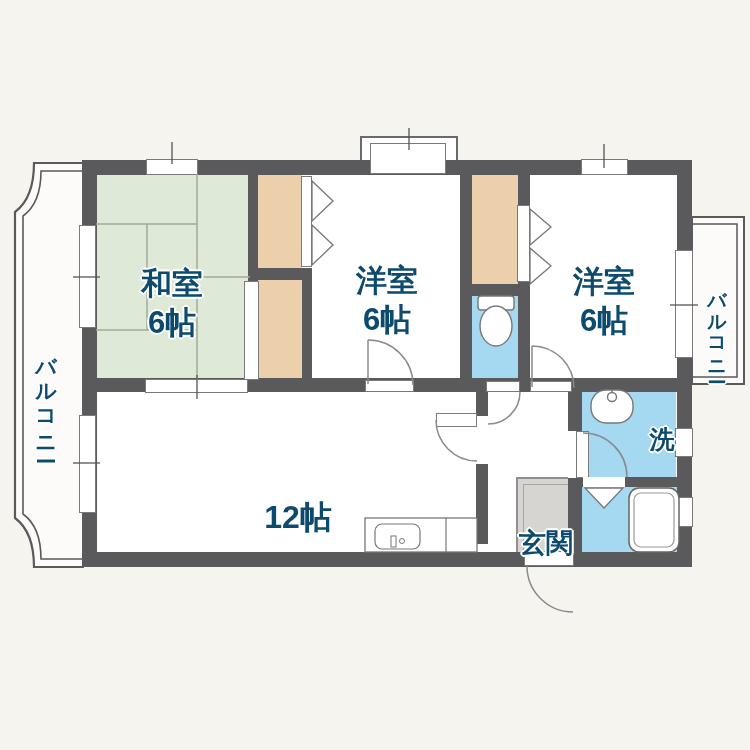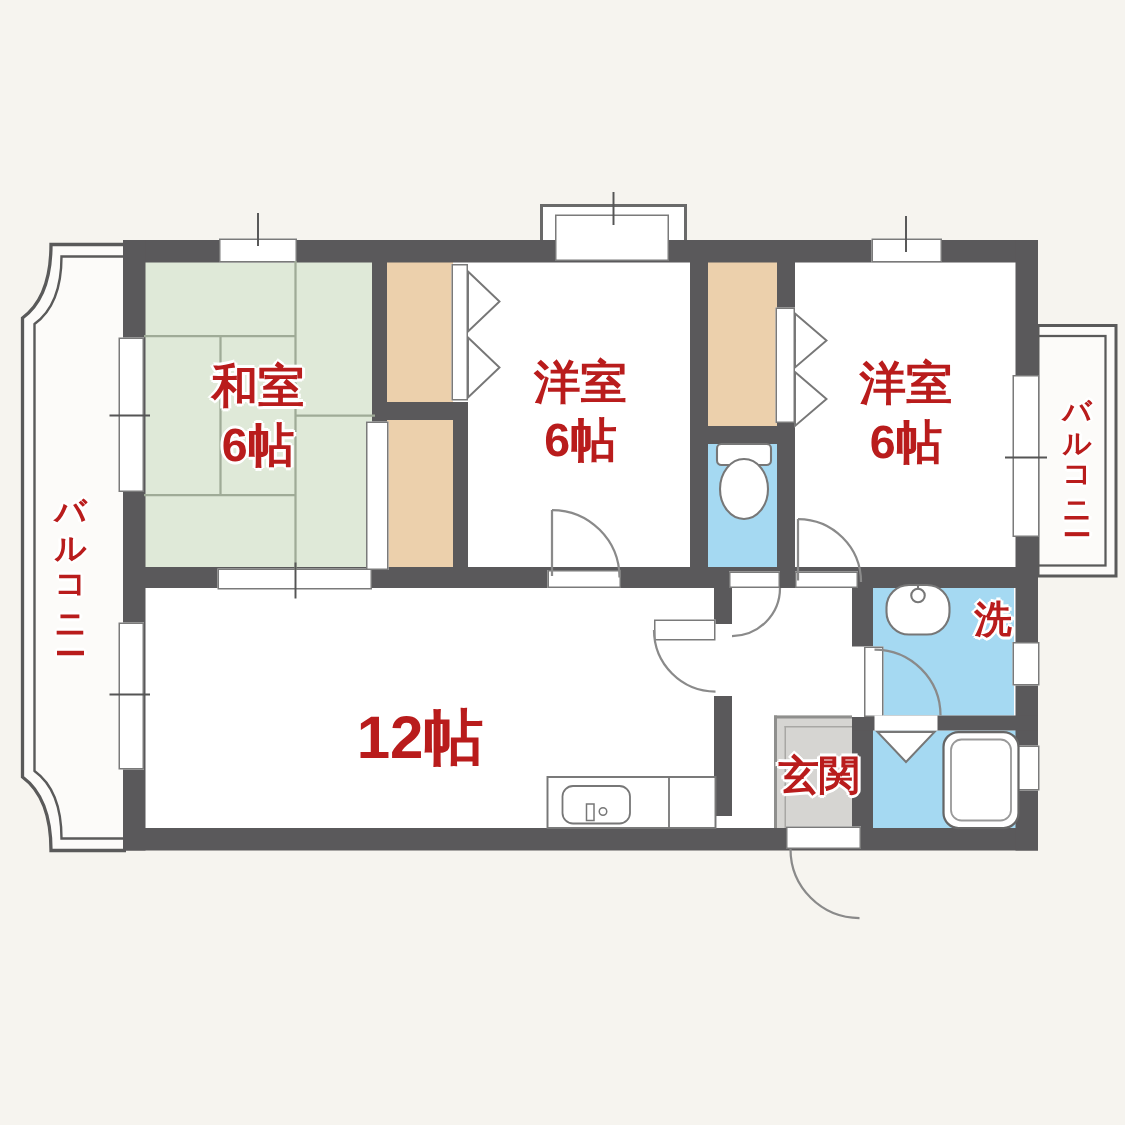--- a/index.html
+++ b/index.html
@@ -13,24 +13,24 @@
   .closet{background:#ecd0ac;}
   .water{background:#a5d9f2;}
   .genkan{background:#d6d5d2;border-top:2px solid #8f8f8d;border-left:2px solid #8f8f8d;z-index:12;}
   .genkan-step{border-top:1px solid #a8a7a4;border-left:1px solid #a8a7a4;z-index:13;}
   .wall{background:#5a595b;z-index:20;}
   .bayframe{background:#ffffff;border:2px solid #6a6a6a;z-index:15;}
   .win{background:#ffffff;border:1px solid #7a7a7a;box-sizing:border-box;z-index:25;}
   .gap{background:#ffffff;z-index:25;}
   svg.balcony-layer{position:absolute;left:0;top:0;z-index:4;}
   svg.fixture-layer{position:absolute;left:0;top:0;z-index:40;pointer-events:none;}
-  .lbl{position:absolute;z-index:50;color:#b91c1c;font-weight:600;white-space:nowrap;
+  .lbl{position:absolute;z-index:50;color:#0c4a6e;font-weight:600;white-space:nowrap;
        transform:translate(-50%,-50%);
        text-shadow:-2px 0 0 #fff,2px 0 0 #fff,0 -2px 0 #fff,0 2px 0 #fff,
-                   -1px -1px 0 #fff,1px 1px 0 #fff,-1px 1px 0 #fff,1px -1px 0 #fff;}
+                   -1px -1px 0 #fff,1px 1px 0 #fff,-1px 1px 0 #fff,1px -1px 0 #fff;margin-top:26px;}
   .vert{writing-mode:vertical-rl;}
 </style>
 </head>
 <body>
 
 <div class="plan">
 
   <svg class="balcony-layer" width="750" height="750">
     <path d="M84,163 L34,163 Q34,198 15,212 L15,518 Q34,532 34,567 L84,567 Z" fill="#fcfbf9" stroke="none"></path>
     <path d="M84,163 L34,163 Q34,198 15,212 L15,518 Q34,532 34,567 L84,567" fill="none" stroke="#5a5a5a" stroke-width="2.2"></path>
@@ -145,19 +145,19 @@
       <path d="M197,375 V399"></path>
     </g>
   </svg>
 
   <div class="lbl" style="left:172px;top:258px;font-size:31px">和室</div>
   <div class="lbl" style="left:172px;top:297px;font-size:31px">6帖</div>
   <div class="lbl" style="left:387px;top:255px;font-size:31px">洋室</div>
   <div class="lbl" style="left:387px;top:294px;font-size:31px">6帖</div>
   <div class="lbl" style="left:604px;top:256px;font-size:31px">洋室</div>
   <div class="lbl" style="left:604px;top:295px;font-size:31px">6帖</div>
-  <div class="lbl" style="left:280px;top:492px;font-size:40px">12帖</div>
+  <div class="lbl" style="left:298px;top:492px;font-size:32px">12帖</div>
   <div class="lbl" style="left:546px;top:517px;font-size:27px">玄関</div>
   <div class="lbl" style="left:662px;top:413px;font-size:25px">洗</div>
   <div class="lbl vert" style="left:46px;top:372px;font-size:21px;letter-spacing:3px">バルコニー</div>
   <div class="lbl vert" style="left:717px;top:300px;font-size:19px;letter-spacing:2px">バルコニー</div>
 
 </div>
 
 </body></html>

